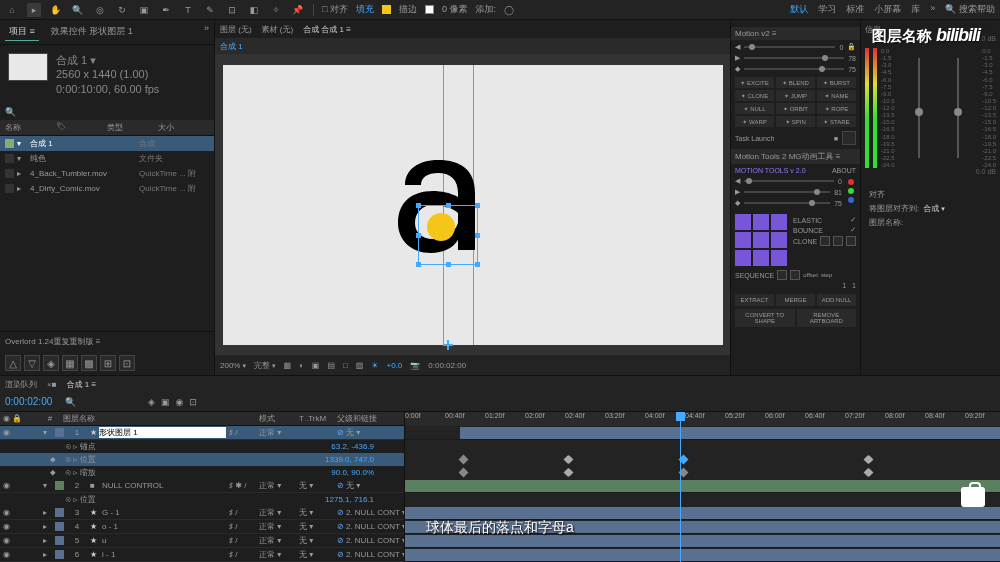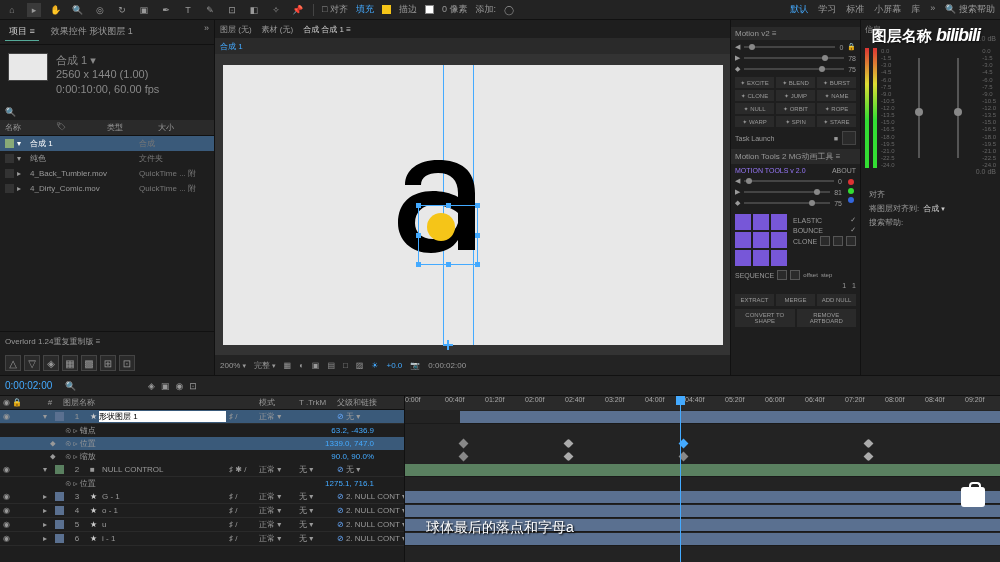--- a/index.html
+++ b/index.html
@@ -438,27 +438,32 @@
             <div>-24.0</div>
           </div>
       </div>
       <div style="text-align:right; font-size:7px; color:#666">0.0 dB</div>
       <div class="align-panel">
         <div>对齐</div>
         <div style="display:flex;gap:4px;margin:3px 0">
           <span>将图层对齐到:</span>
           <span class="dd-arrow" style="color:#ccc">合成</span>
         </div>
-        <div>搜索帮助:</div>
+        <div>图层名称:</div>
       </div>
     </div>
   </div>
 </div>
 
 <div class="timeline-area">
+  <div class="tl-tabs">
+    <span>渲染队列</span>
+    <span>×■</span>
+    <span style="color:#ccc">合成 1 ≡</span>
+  </div>
   <div class="tl-header">
     <div class="tl-timecode">0:00:02:00</div>
     <div class="tl-search"><span>🔍</span></div>
     <span style="padding:0 3px">◈</span>
     <span style="padding:0 3px">▣</span>
     <span style="padding:0 3px">◉</span>
     <span style="padding:0 3px">⊡</span>
   </div>
   <div class="tl-content">
     <div class="tl-left">

